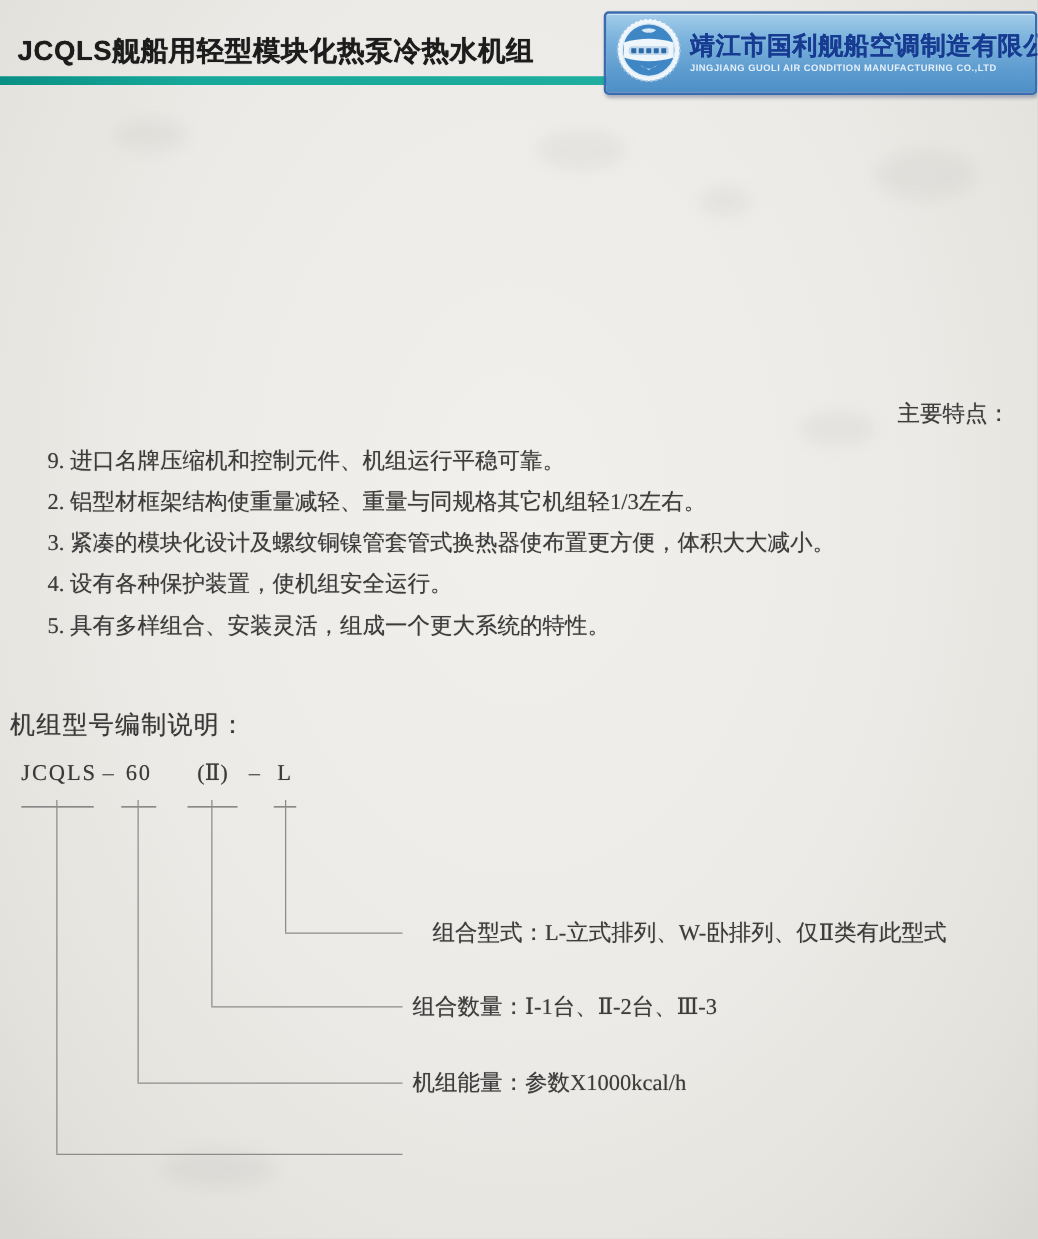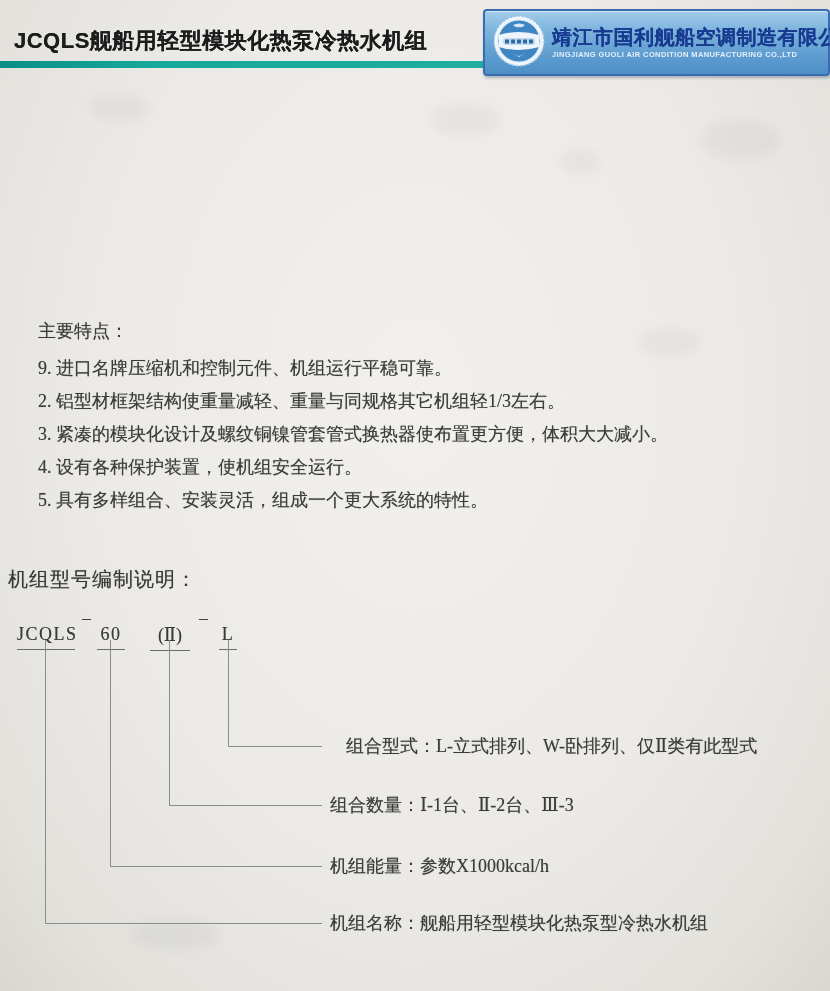--- a/index.html
+++ b/index.html
@@ -52,33 +52,33 @@
   
   .intro{
     position:absolute;left:14px;top:156px;width:798px;
     font-size:18px;line-height:31px;text-align:justify;text-indent:2em;
     color:#3c3c3c;text-shadow:0 0 0.7px rgba(60,60,60,0.55);
   }
   .features{
     position:absolute;left:38px;top:316px;width:770px;
     font-size:18px;color:#3c3c3c;text-shadow:0 0 0.7px rgba(60,60,60,0.55);
   }
-  .features-heading{line-height:30px;margin-bottom:6px;}
+  .features-heading{line-height:30px;margin-bottom:6px;text-align:right;}
   .feat{line-height:33px;}
 
   
   .model-heading{
     position:absolute;left:8px;top:566px;
     font-size:20px;color:#383838;letter-spacing:1px;
     text-shadow:0 0 0.7px rgba(56,56,56,0.55);
   }
   .model-row{position:absolute;left:0;top:608px;height:30px;width:300px;font-size:18px;color:#3a3a3a;}
   .model-part{
-    position:absolute;top:16px;display:inline-block;text-align:center;
-    border-bottom:1.5px solid #6a6a6a;padding-bottom:4px;letter-spacing:1.5px;
+    position:absolute;top:0;display:inline-block;text-align:center;
+    border-bottom:1.5px solid #6a6a6a;padding-bottom:16px;letter-spacing:1.5px;
     text-shadow:0 0 0.6px rgba(58,58,58,0.55);
   }
   .mp-prefix{left:17px;width:58px;}
   .mp-cap{left:97px;width:28px;text-align:center;}
   .mp-qty{left:150px;width:40px;letter-spacing:0;}
   .mp-type{left:219px;width:18px;}
   .model-dash{position:absolute;top:0;color:#3a3a3a;}
   .md1{left:82px;}
   .md2{left:199px;}
 
@@ -176,17 +176,14 @@
 
   <div class="model-label ml-type">
     <span>组合型式：</span><span>L-立式排列、W-卧排列、仅Ⅱ类有此型式</span>
   </div>
   <div class="model-label ml-qty">
     <span>组合数量：</span><span>Ⅰ-1台、Ⅱ-2台、Ⅲ-3</span>
   </div>
   <div class="model-label ml-cap">
     <span>机组能量：</span><span>参数X1000kcal/h</span>
   </div>
-  <div class="model-label ml-prefix">
-    <span>机组名称：</span><span>舰船用轻型模块化热泵型冷热水机组</span>
-  </div>
 
 </div>
 
 </body></html>

